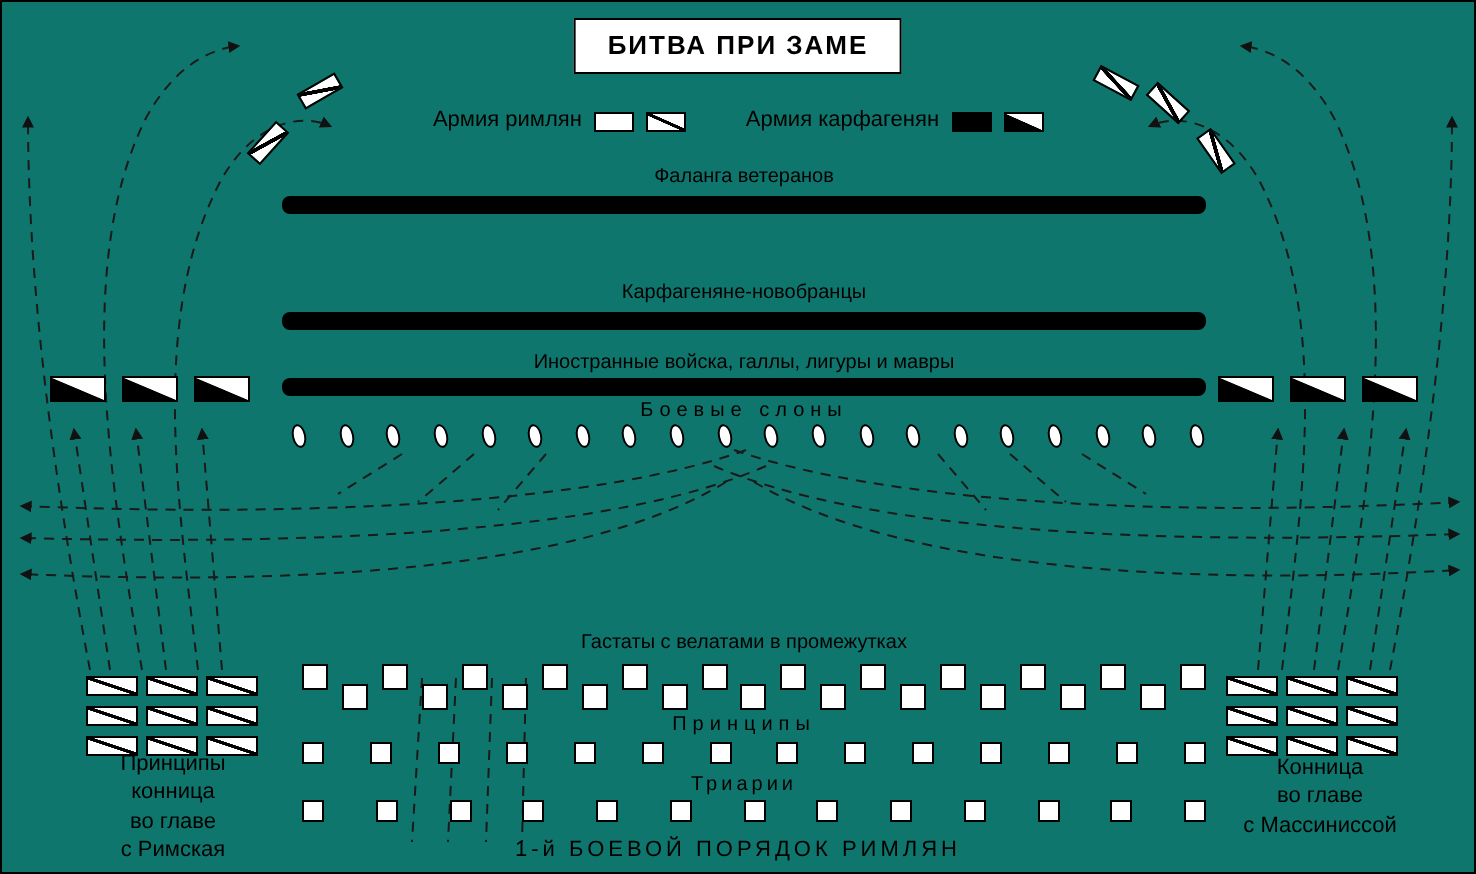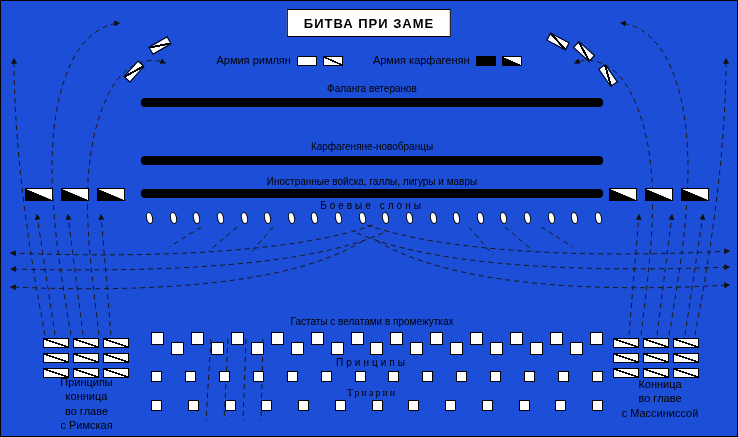--- a/index.html
+++ b/index.html
@@ -1,34 +1,34 @@
 <!DOCTYPE html>
 <html><head>
 <meta charset="utf-8">
 <style>
   * { box-sizing: border-box; margin: 0; padding: 0; }
   html,body { background:#fff; font-family:"Liberation Sans", sans-serif; color:#000; }
-  .canvas { position:relative; width:738px; height:437px; border:1px solid #000; background:#1d4ed8; overflow:hidden; }
+  .canvas { position:relative; width:738px; height:437px; border:1px solid #000; background:#0f766e; overflow:hidden; }
   .arrows { position:absolute; left:0; top:0; width:738px; height:437px; pointer-events:none; }
 
   .title-box { position:absolute; top:8px; left:50%; transform:translateX(-50%);
     border:1px solid #000; padding:4px 16px; background:#fff; }
   .title-box span { font-size:13px; font-weight:bold; letter-spacing:1px; white-space:nowrap; }
 
   .legend { position:absolute; top:53px; left:0; width:100%; display:flex; justify-content:center;
     align-items:flex-end; gap:6px; font-size:11px; }
   .legend .gap { width:18px; }
   .sym { display:inline-block; width:20px; height:10px; border:1px solid #000; background:#fff; }
   .sym-hatch { background:linear-gradient(to top right,#fff 44%,#000 45%,#000 55%,#fff 56%); }
   .sym-black { background:#000; }
   .sym-split { background:linear-gradient(to top right,#000 49%,#fff 51%); }
 
   .line-label { position:absolute; left:140px; width:462px; text-align:center; font-size:10px; white-space:nowrap; }
   .spaced { letter-spacing:3px; }
-  .spaced-sm { letter-spacing:2px;font-family:Liberation Serif, serif; }
+  .spaced-sm { letter-spacing:2px; }
   .bar { position:absolute; left:140px; width:462px; height:9px; background:#000; border-radius:4px; }
 
   .elephant-row { position:absolute; top:211px; left:145px; width:456px; display:flex; justify-content:space-between; }
   .elephant { width:7px; height:12px; border:1px solid #000; border-radius:50%; background:#fff; transform:rotate(-12deg); }
 
   .unit-row { position:absolute; left:150px; width:452px; display:flex; justify-content:space-between; align-items:flex-start; }
   .sq  { width:13px; height:13px; border:1px solid #000; background:#fff; flex:none; }
   .sq.lo { margin-top:10px; }
   .sq2 { width:11px; height:11px; border:1px solid #000; background:#fff; flex:none; }
 
@@ -251,14 +251,15 @@
     <div>во главе</div>
     <div>с Римская</div>
   </div>
 
   <div class="side-text" style="left:598px; top:376px; width:122px">
     <div>Конница</div>
     <div>во главе</div>
     <div>с Массиниссой</div>
   </div>
 
+  <div class="footer">1-й БОЕВОЙ ПОРЯДОК РИМЛЯН</div>
 
 </div>
 
 </body></html>

